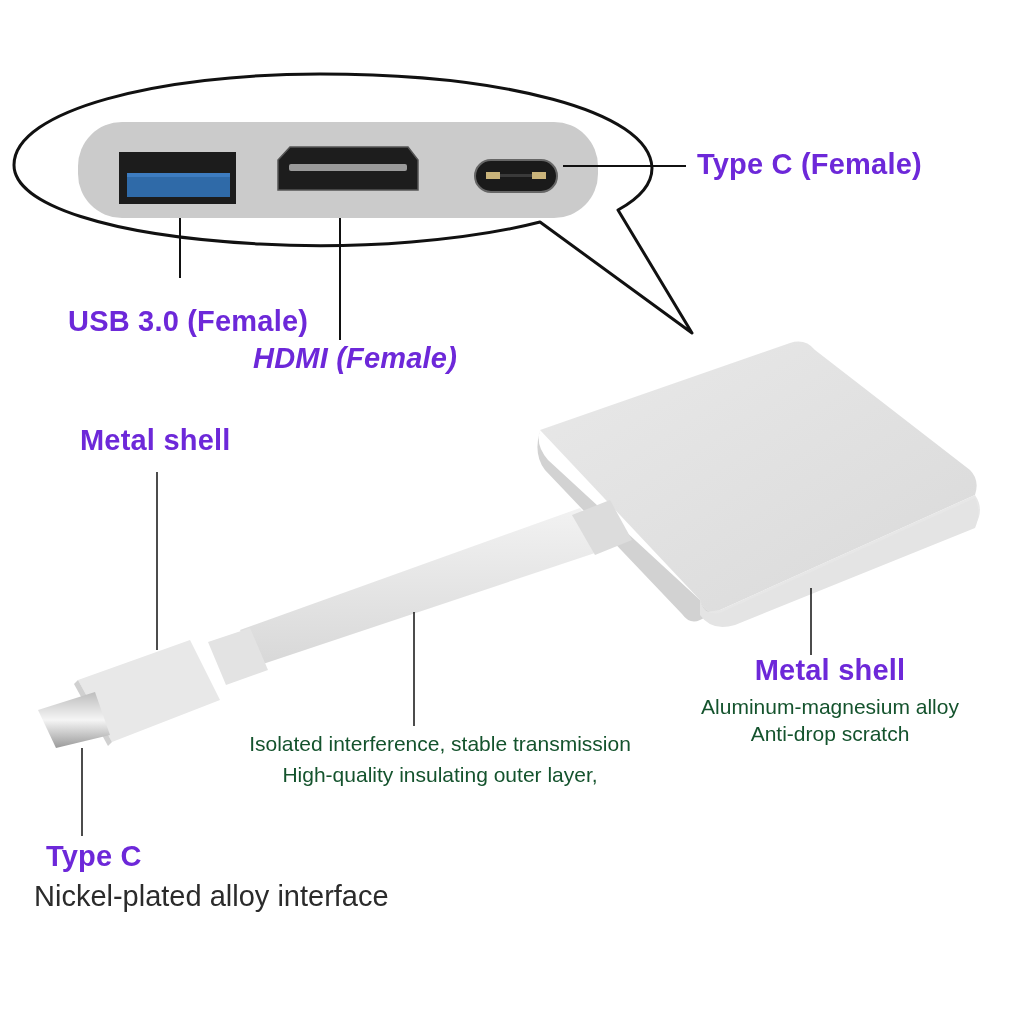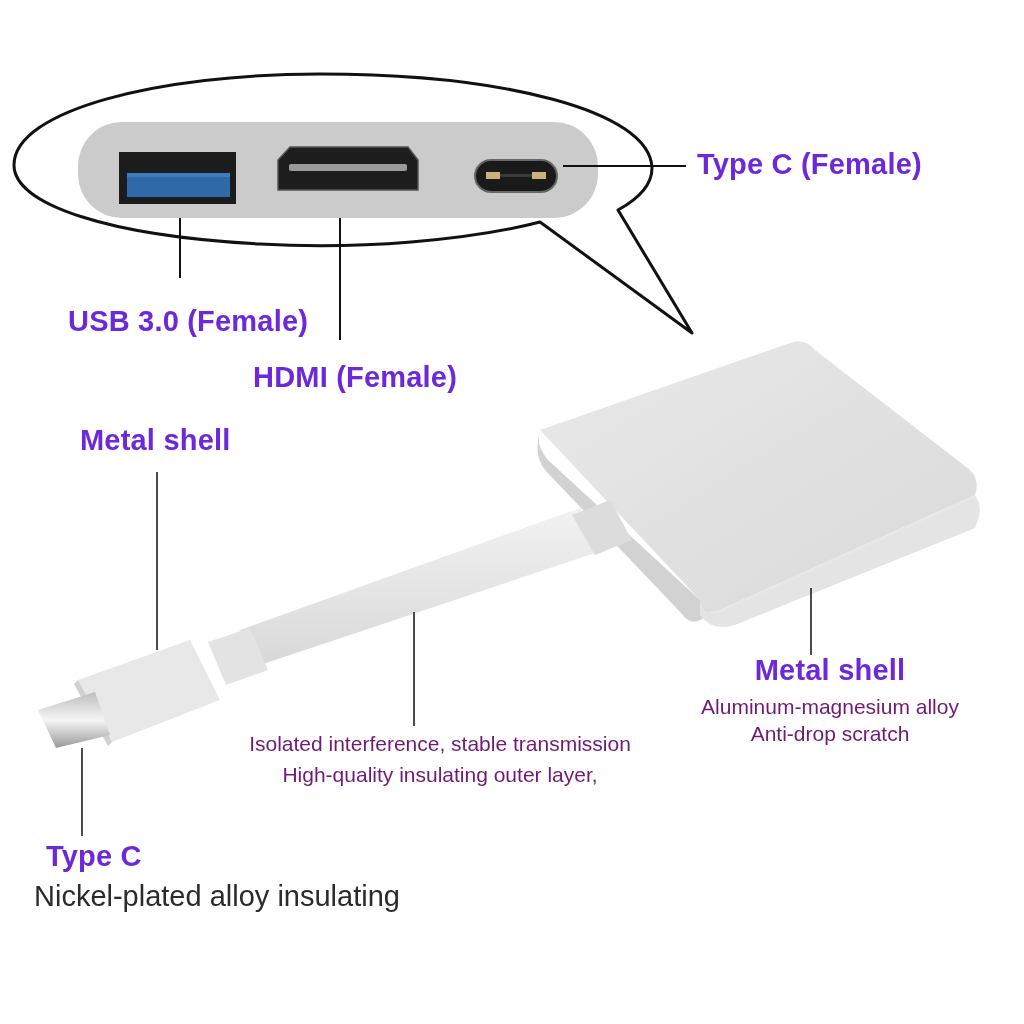--- a/index.html
+++ b/index.html
@@ -1,21 +1,21 @@
 <!DOCTYPE html>
 <html><head>
 <meta charset="utf-8">
 <style>
   html, body { margin:0; padding:0; background:#ffffff; }
   body { width:1024px; height:1024px; position:relative; overflow:hidden; font-family:"Liberation Sans", sans-serif; color:#2b2b2b; }
   .abs { position:absolute; }
   svg.art { position:absolute; left:0; top:0; }
   .bold { font-weight:bold; color:#6d28d9; letter-spacing:0.2px; }
   .lbl-l { font-size:29px; }
-  .sub { font-size:21px; color:#701a75; text-align:center; line-height:27px; }
+  .sub { font-size:21px; color:#14532d; text-align:center; line-height:27px; }
 </style>
 </head>
 <body>
 
 <svg class="art" width="1024" height="1024" viewBox="0 0 1024 1024">
   <defs>
     <linearGradient id="boxTop" x1="0" y1="0" x2="1" y2="1">
       <stop offset="0" stop-color="#e9e9e9"></stop>
       <stop offset="1" stop-color="#d9d9d9"></stop>
     </linearGradient>
@@ -90,30 +90,30 @@
     <polygon points="38,710 95,692 110,735 56,748" fill="url(#metal)"></polygon>
   </g>
 
   <line x1="157" y1="472" x2="157" y2="650" stroke="#111" stroke-width="1.5"></line>
   <line x1="414" y1="612" x2="414" y2="726" stroke="#111" stroke-width="1.5"></line>
   <line x1="811" y1="588" x2="811" y2="655" stroke="#111" stroke-width="1.5"></line>
   <line x1="82" y1="748" x2="82" y2="836" stroke="#111" stroke-width="1.5"></line>
 </svg>
 
 <div class="abs bold lbl-l" style="left:68px;top:287px;margin-top:18px;">USB 3.0 (Female)</div>
-<div class="abs bold lbl-l" style="left:253px;top:361px;">HDMI (Female)</div>
+<div class="abs bold lbl-l" style="left:253px;top:342px;font-style:italic;">HDMI (Female)</div>
 <div class="abs bold lbl-l" style="left:697px;top:148px;">Type C (Female)</div>
 
 <div class="abs bold lbl-l" style="left:80px;top:424px;">Metal shell</div>
 
 <div class="abs" style="left:670px;top:654px;width:320px;text-align:center;">
   <div class="bold lbl-l">Metal shell</div>
   <div class="sub" style="margin-top:6px;">Aluminum-magnesium alloy</div>
   <div class="sub">Anti-drop scratch</div>
 </div>
 
 <div class="abs" style="left:200px;top:730px;width:480px;text-align:center;">
   <div class="sub">Isolated interference, stable transmission</div>
   <div class="sub" style="margin-top:4px;">High-quality insulating outer layer,</div>
 </div>
 
 <div class="abs bold lbl-l" style="left:46px;top:840px;">Type C</div>
-<div class="abs" style="left:34px;top:880px;font-size:29px;color:#2b2b2b;">Nickel-plated alloy insulating</div>
+<div class="abs" style="left:34px;top:880px;font-size:29px;color:#2b2b2b;">Nickel-plated alloy interface</div>
 
 </body></html>

